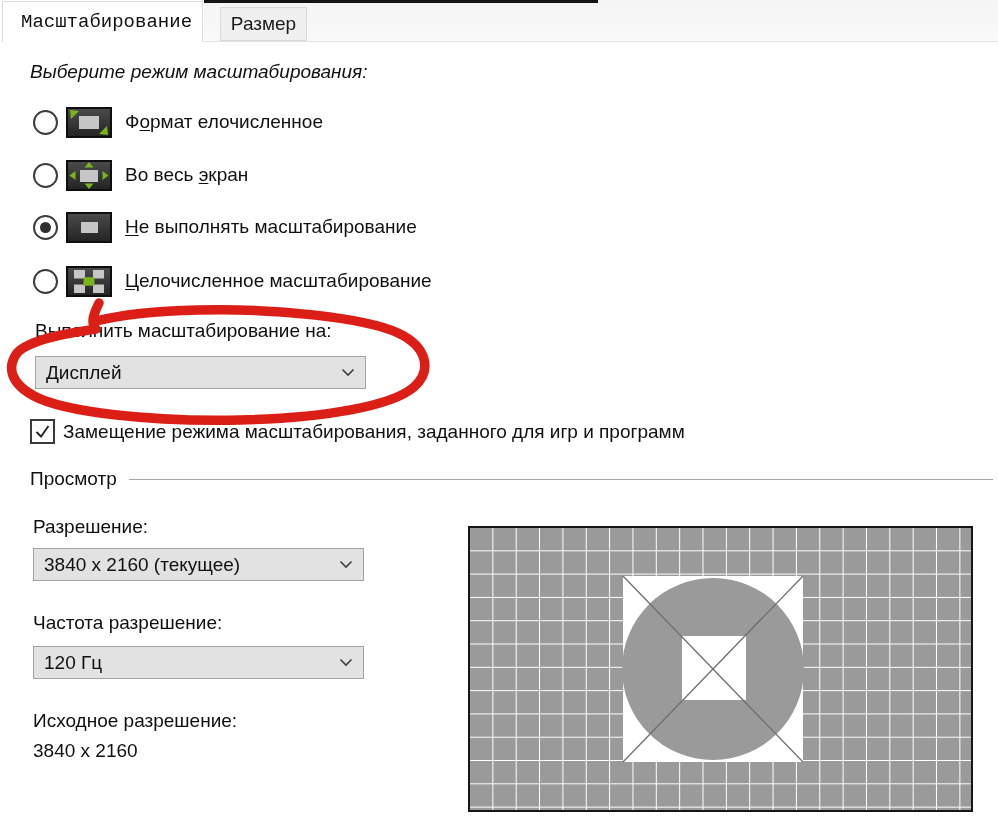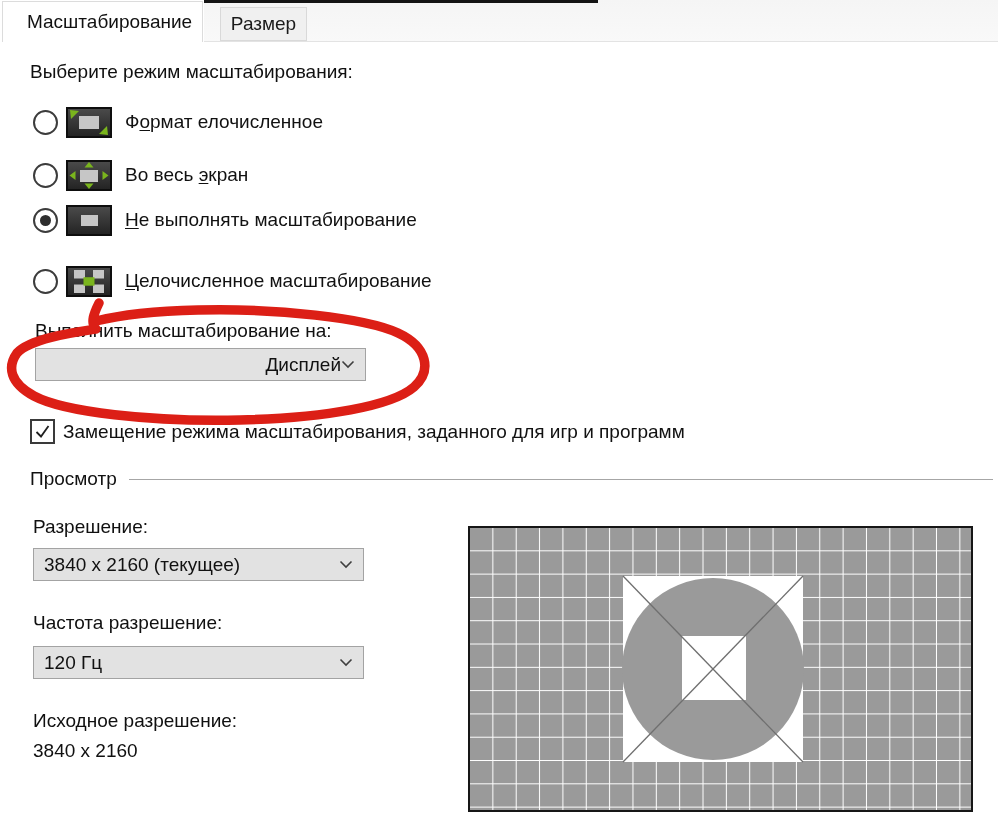--- a/index.html
+++ b/index.html
@@ -8,21 +8,21 @@
     font-family:"Liberation Sans","DejaVu Sans",sans-serif;color:#111;
     overflow:hidden;
   }
   
   .tabbar{position:absolute;left:0;top:0;width:998px;height:42px;}
   .tabbar-rest{position:absolute;left:204px;right:0;top:0;height:41px;
     background:linear-gradient(#f5f5f5,#f9f9f9);border-bottom:1px solid #e3e3e3;}
   .top-dark-line{position:absolute;left:204px;top:0;width:394px;height:3px;background:#141414;z-index:4;}
   .tab-active{position:absolute;left:2px;top:1px;width:201px;height:41px;background:#fff;
     border:1px solid #dcdcdc;border-bottom:none;z-index:3;
-    display:flex;align-items:center;padding-left:24px;box-sizing:border-box;font-size:19px;}
+    display:flex;align-items:center;padding-left:18px;box-sizing:border-box;font-size:19px;font-family:Liberation Mono, monospace;}
   .tab-inactive{position:absolute;left:220px;top:7px;width:87px;height:34px;background:#f0f0f0;
     border:1px solid #d9d9d9;z-index:2;display:flex;align-items:center;justify-content:center;
     box-sizing:border-box;font-size:19px;color:#1a1a1a;}
   
   .lbl{position:absolute;font-size:19px;color:#101010;white-space:nowrap;}
   .u{text-decoration:underline;text-underline-offset:2px;}
   
   .radio-row{position:absolute;left:33px;height:34px;display:flex;align-items:center;gap:0;}
   .radio{width:21px;height:21px;border:2px solid #3c3c3c;border-radius:50%;background:#fff;
     display:flex;align-items:center;justify-content:center;flex:0 0 auto;}
@@ -54,21 +54,21 @@
   <div class="tabbar-rest"></div>
   <div class="top-dark-line"></div>
   <div class="tab-active">
       <span>Масштабирование</span>
     </div>
   <div class="tab-inactive">
       <span>Размер</span>
     </div>
 </div>
 
-<div class="lbl" style="left:30px;top:61px;">Выберите режим масштабирования:</div>
+<div class="lbl" style="left:30px;top:61px;font-style:italic;">Выберите режим масштабирования:</div>
 
 <div class="radio-row" style="top:105px;">
   <span class="radio"></span>
   <svg class="mode-icon" viewBox="0 0 46 31">
     <defs>
         <linearGradient id="g1" x1="0" y1="0" x2="0" y2="1">
       <stop offset="0" stop-color="#4a4a4a"></stop>
           <stop offset="1" stop-color="#242424"></stop>
         </linearGradient>
       </defs>
@@ -94,21 +94,21 @@
     <rect x="2" y="2" width="42" height="27" fill="url(#g2)"></rect>
     <rect x="14" y="10" width="18" height="12" fill="#c6c6c6"></rect>
     <path d="M23 2 L27.5 7.5 L18.5 7.5 Z" fill="#7ab51d"></path>
     <path d="M23 29 L27.5 23.5 L18.5 23.5 Z" fill="#7ab51d"></path>
     <path d="M3.5 15.5 L9.5 11 L9.5 20 Z" fill="#7ab51d"></path>
     <path d="M42.5 15.5 L36.5 11 L36.5 20 Z" fill="#7ab51d"></path>
   </svg>
   <span class="mode-label"><span>Во весь </span><span class="u">э</span><span>кран</span></span>
 </div>
 
-<div class="radio-row" style="top:203px;">
+<div class="radio-row" style="top:210px;">
   <span class="radio sel">
       <span class="dot"></span>
     </span>
   <svg class="mode-icon" viewBox="0 0 46 31">
     <defs>
         <linearGradient id="g3" x1="0" y1="0" x2="0" y2="1">
       <stop offset="0" stop-color="#4a4a4a"></stop>
           <stop offset="1" stop-color="#242424"></stop>
         </linearGradient>
       </defs>
@@ -134,21 +134,21 @@
     <rect x="27" y="4" width="11" height="8.5" fill="#c6c6c6"></rect>
     <rect x="8" y="18.5" width="11" height="8.5" fill="#c6c6c6"></rect>
     <rect x="27" y="18.5" width="11" height="8.5" fill="#c6c6c6"></rect>
     <rect x="17.5" y="11.2" width="11" height="8.5" fill="#7ab51d"></rect>
   </svg>
   <span class="mode-label"><span></span><span class="u">Ц</span><span>елочисленное масштабирование</span></span>
 </div>
 
 <div class="lbl" style="left:35px;top:320px;">Выполнить масштабирование на:</div>
 
-<div class="combo" style="left:35px;top:348px;text-align:right;">
+<div class="combo" style="left:35px;top:356px;">
   <span class="val">Дисплей</span>
   <svg width="14" height="9" viewBox="0 0 14 9">
     <polyline points="1.5,1.5 7,7 12.5,1.5" fill="none" stroke="#3f3f3f" stroke-width="1.6"></polyline>
   </svg>
 </div>
 
 <svg class="annotation-svg" width="450" height="140" viewBox="0 0 450 140">
   <path d="M 99 8 C 94 18, 90 28, 96 34
            C 70 38, 30 44, 17 58
            C 7 72, 10 88, 34 101

